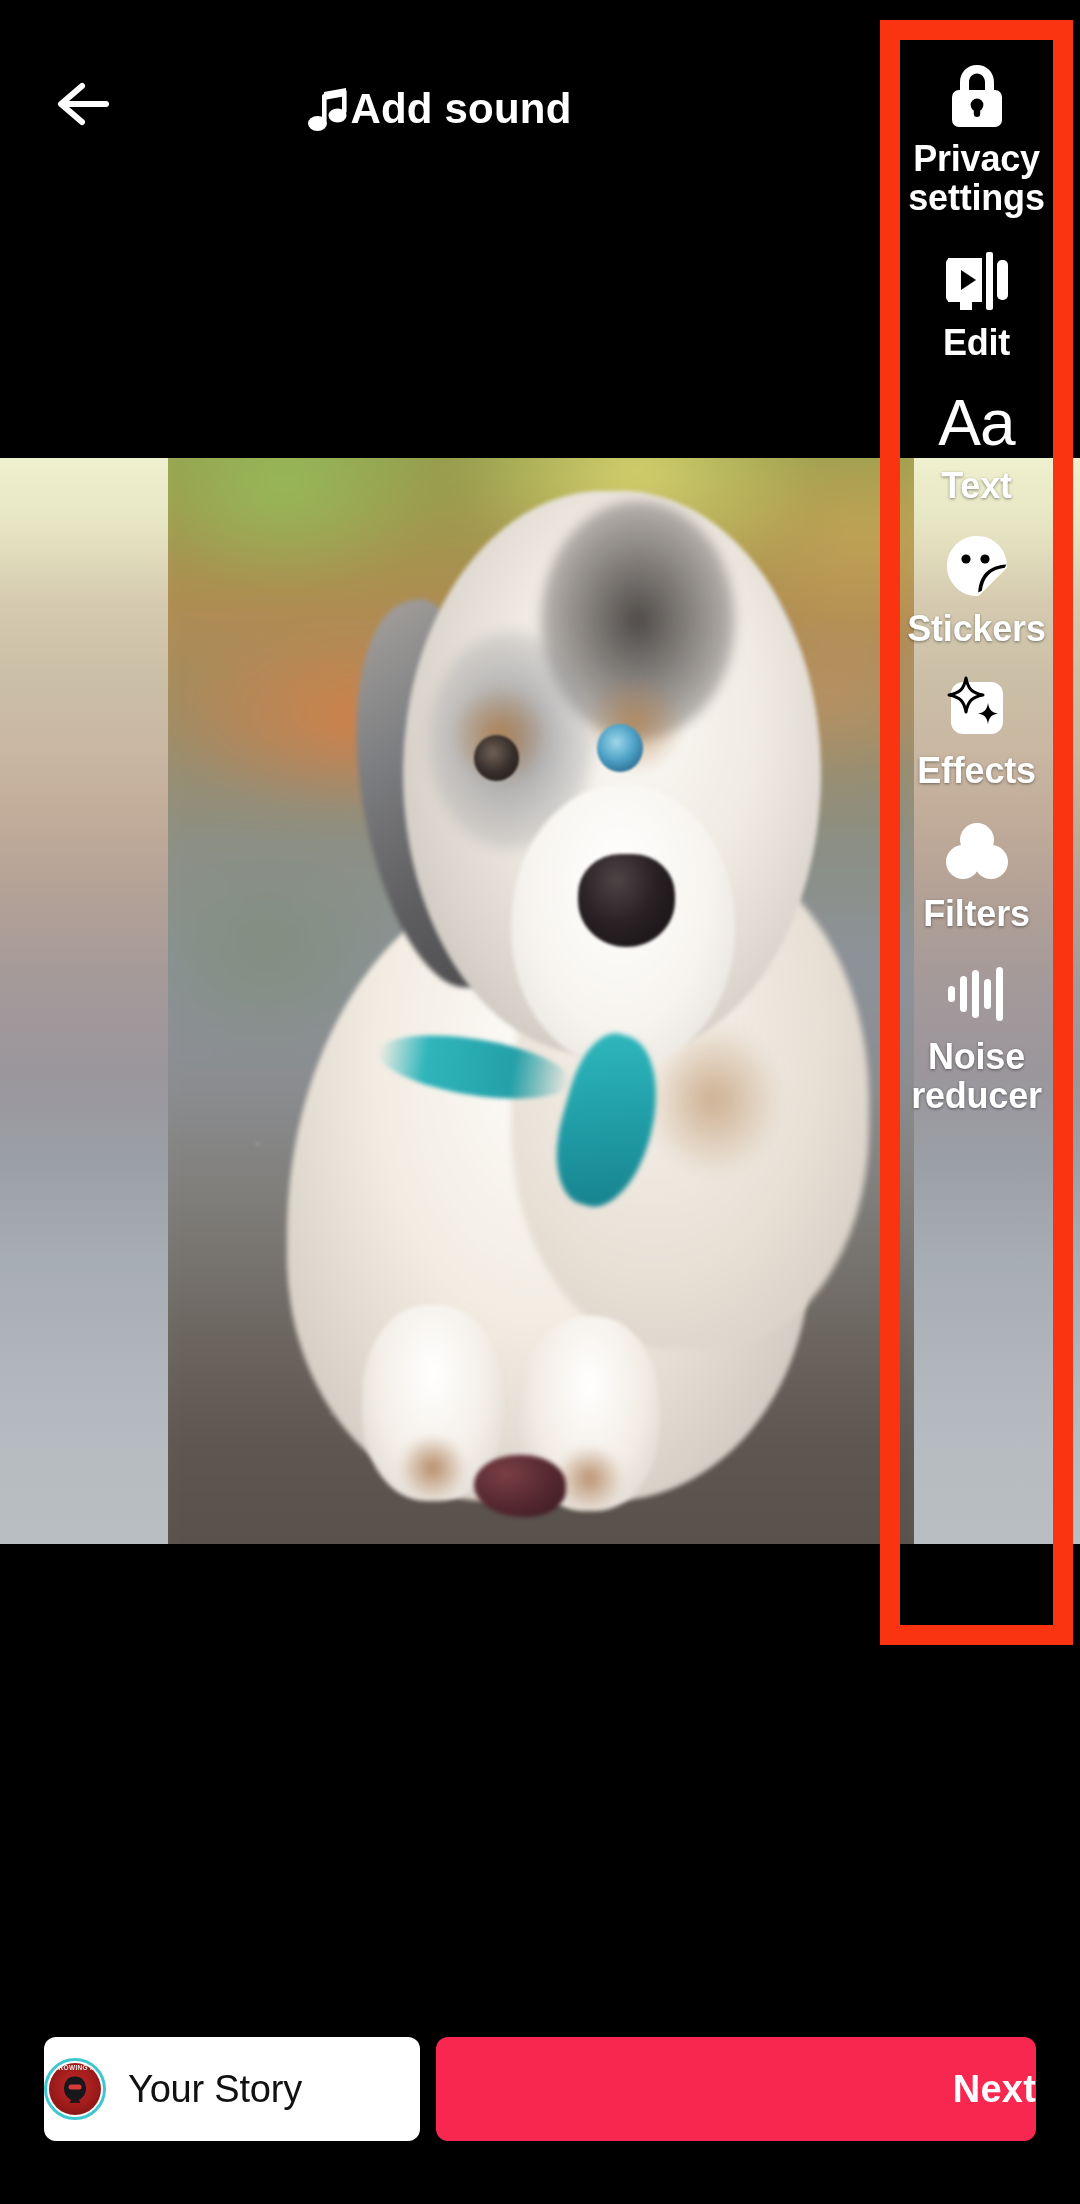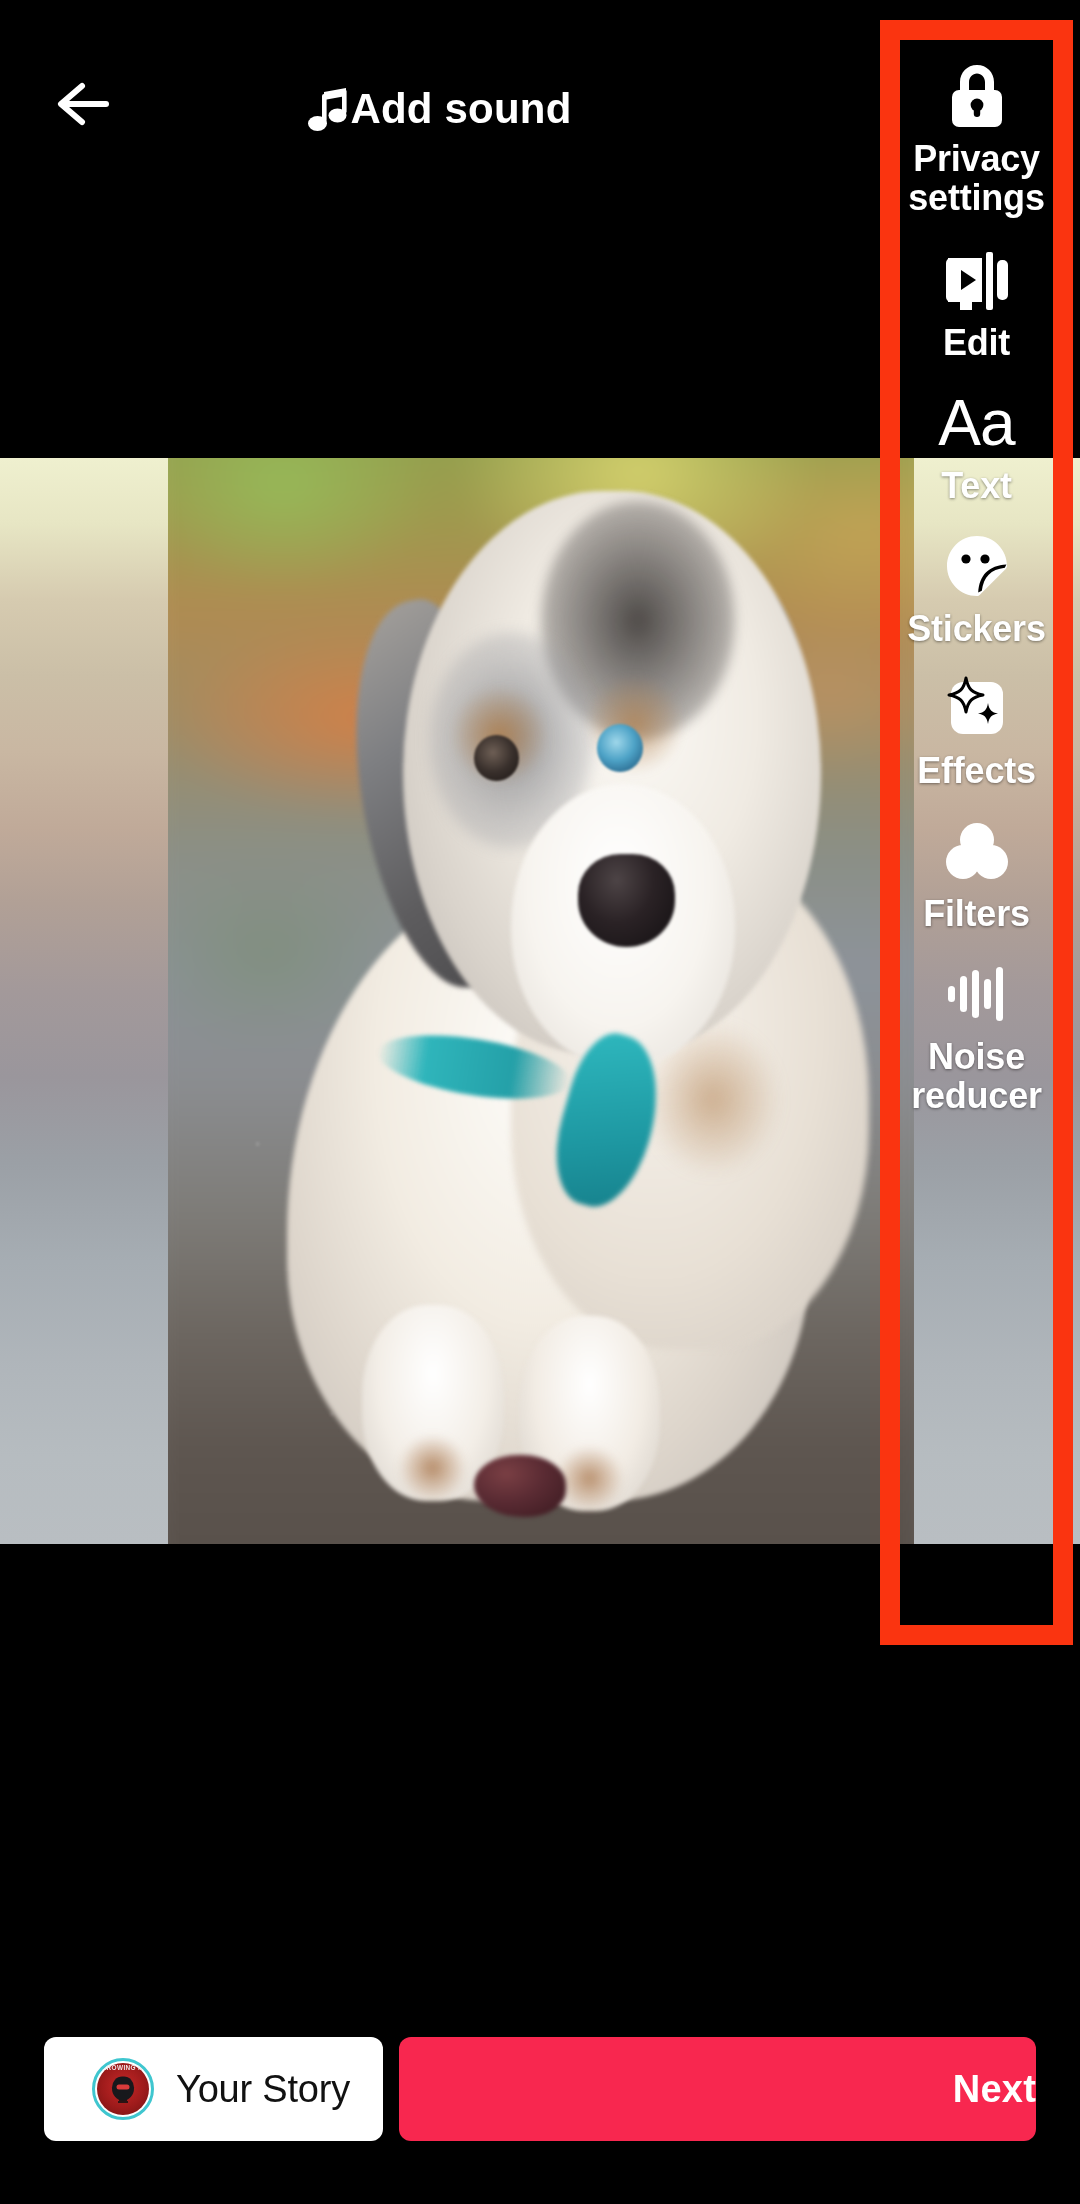--- a/index.html
+++ b/index.html
@@ -338,27 +338,26 @@
     width: 1080px; height: 230px;
     background: #000;
     display: flex;
     align-items: center;
     gap: 16px;
     padding: 0 44px;
     z-index: 7;
   }
   #story-btn {
     flex: 0 0 auto;
-    width: 339px; height: 104px;
+    width: 376px; height: 104px;
     background: #fff;
     border-radius: 12px;
     display: flex;
     align-items: center;
     gap: 22px;
-    padding-left: 48px;
   }
   #avatar {
     width: 62px; height: 62px;
     border-radius: 50%;
     position: relative;
     background: #fff;
     border: 3px solid #3fc6cf;
     overflow: hidden;
     flex: 0 0 auto;
   }

